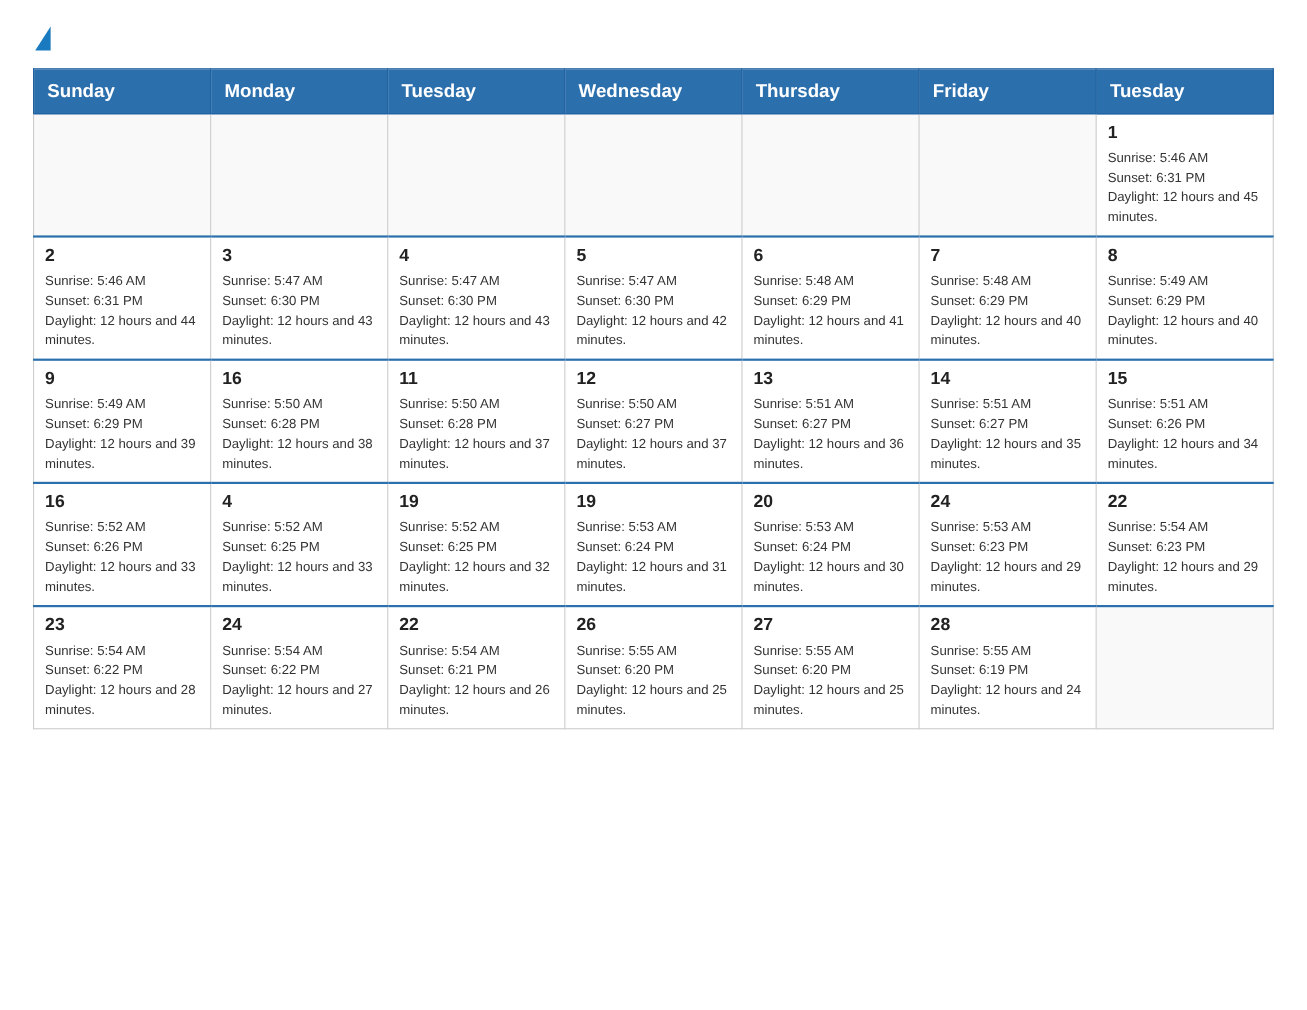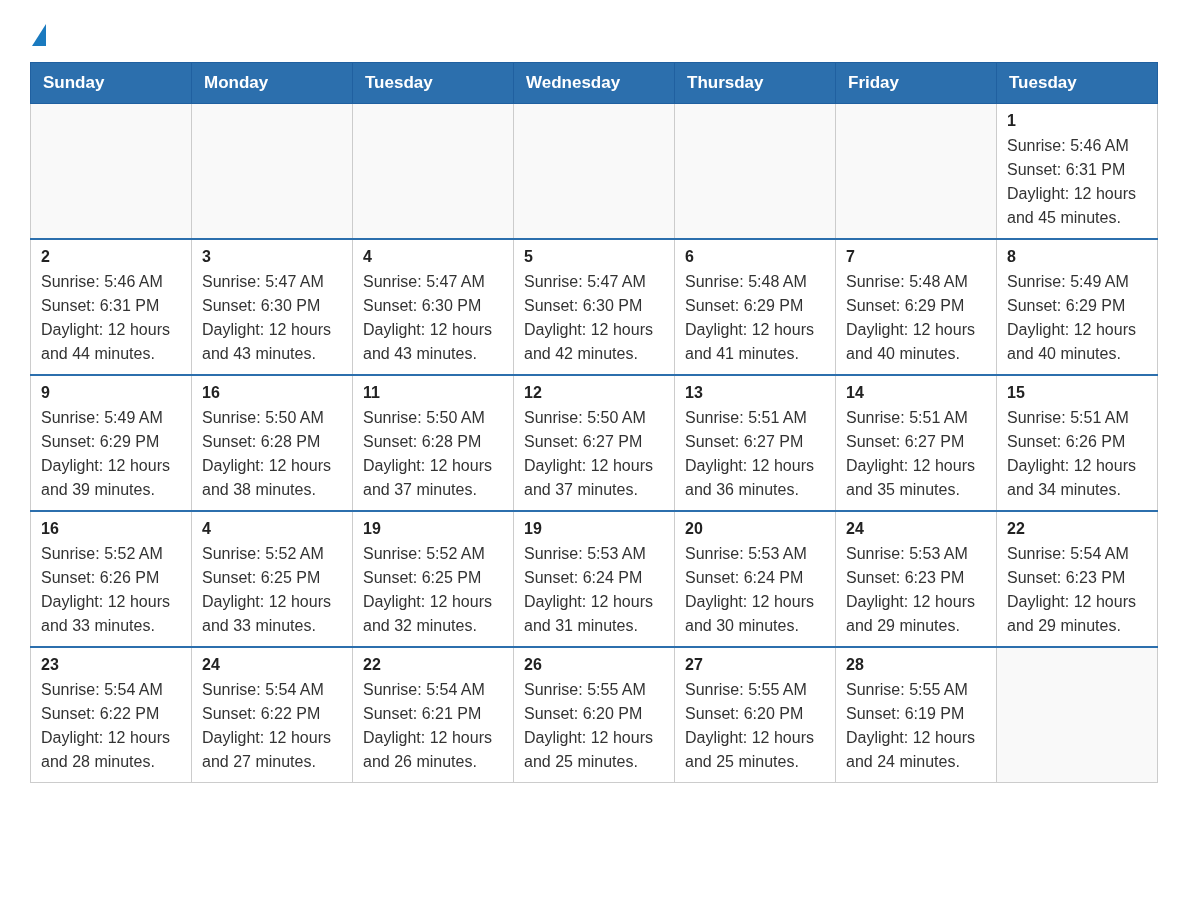--- a/index.html
+++ b/index.html
@@ -85,21 +85,21 @@
       color: #333;
     }
     .day-number {
       font-size: 16px;
       font-weight: bold;
       color: #222;
       margin-bottom: 4px;
       display: block;
     }
     .day-info {
-      font-size: 16px;
+      font-size: 12px;
       color: #333;
       line-height: 1.5;
     }
     .empty-cell {
       background: #f9f9f9;
     }
     tr:not(:last-child) td {
       border-bottom: 2px solid #2c6fad;
     }
   </style>

